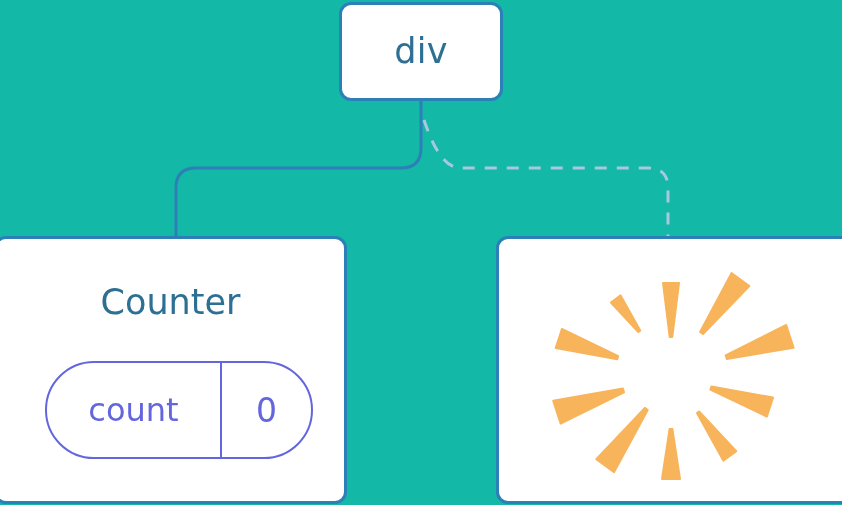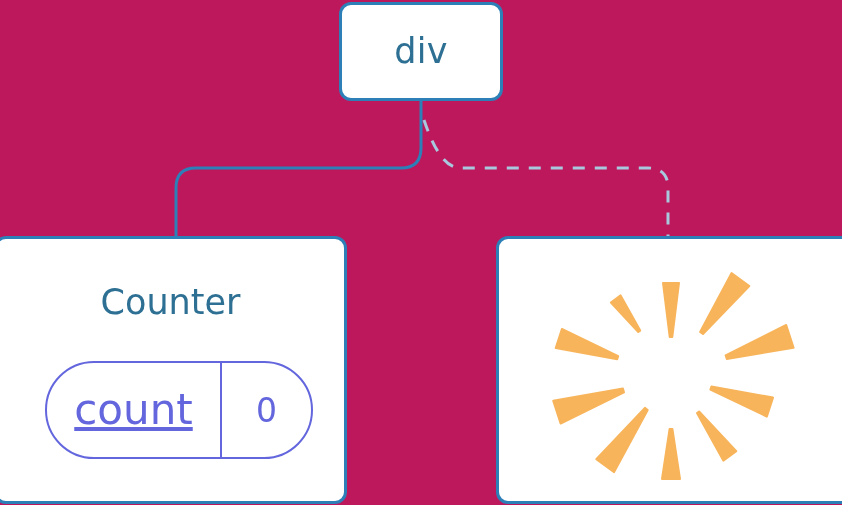--- a/index.html
+++ b/index.html
@@ -10,21 +10,21 @@
     width: 842px;
     height: 505px;
     overflow: hidden;
     background: #4c6771;
     font-family: "DejaVu Sans", sans-serif;
   }
   #stage {
     position: relative;
     width: 842px;
     height: 505px;
-    background: #be185d;
+    background: #14b8a6;
   }
   #edges {
     position: absolute;
     left: 0;
     top: 0;
     width: 842px;
     height: 505px;
   }
 
   .node {
@@ -82,23 +82,22 @@
     box-sizing: border-box;
     display: flex;
     align-items: stretch;
   }
   .pill-key {
     flex: 0 0 173px;
     display: flex;
     align-items: center;
     justify-content: center;
     color: #6366dd;
-    font-size: 42px;
+    font-size: 32px;
     line-height: 1;
-    text-decoration: underline;
   }
   .pill-sep {
     width: 2px;
     background: #6366dd;
     flex: 0 0 auto;
   }
   .pill-val {
     flex: 1 1 auto;
     display: flex;
     align-items: center;

